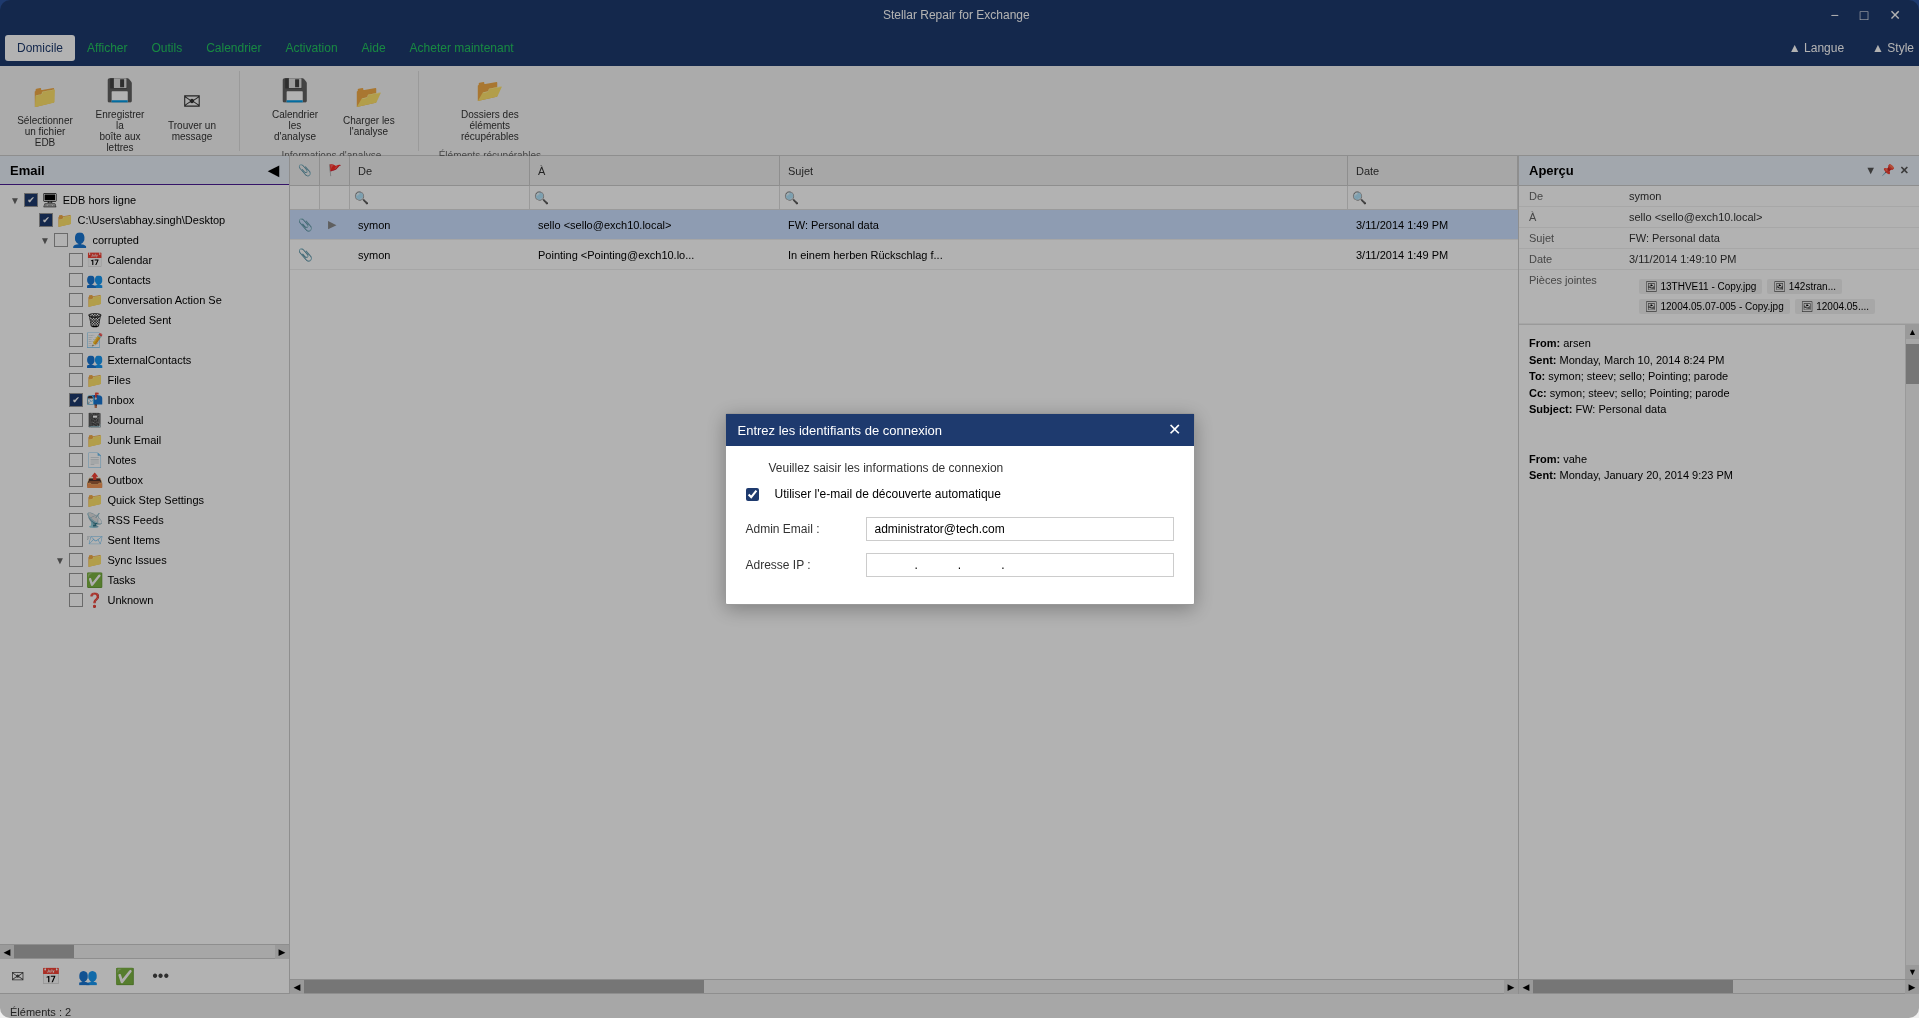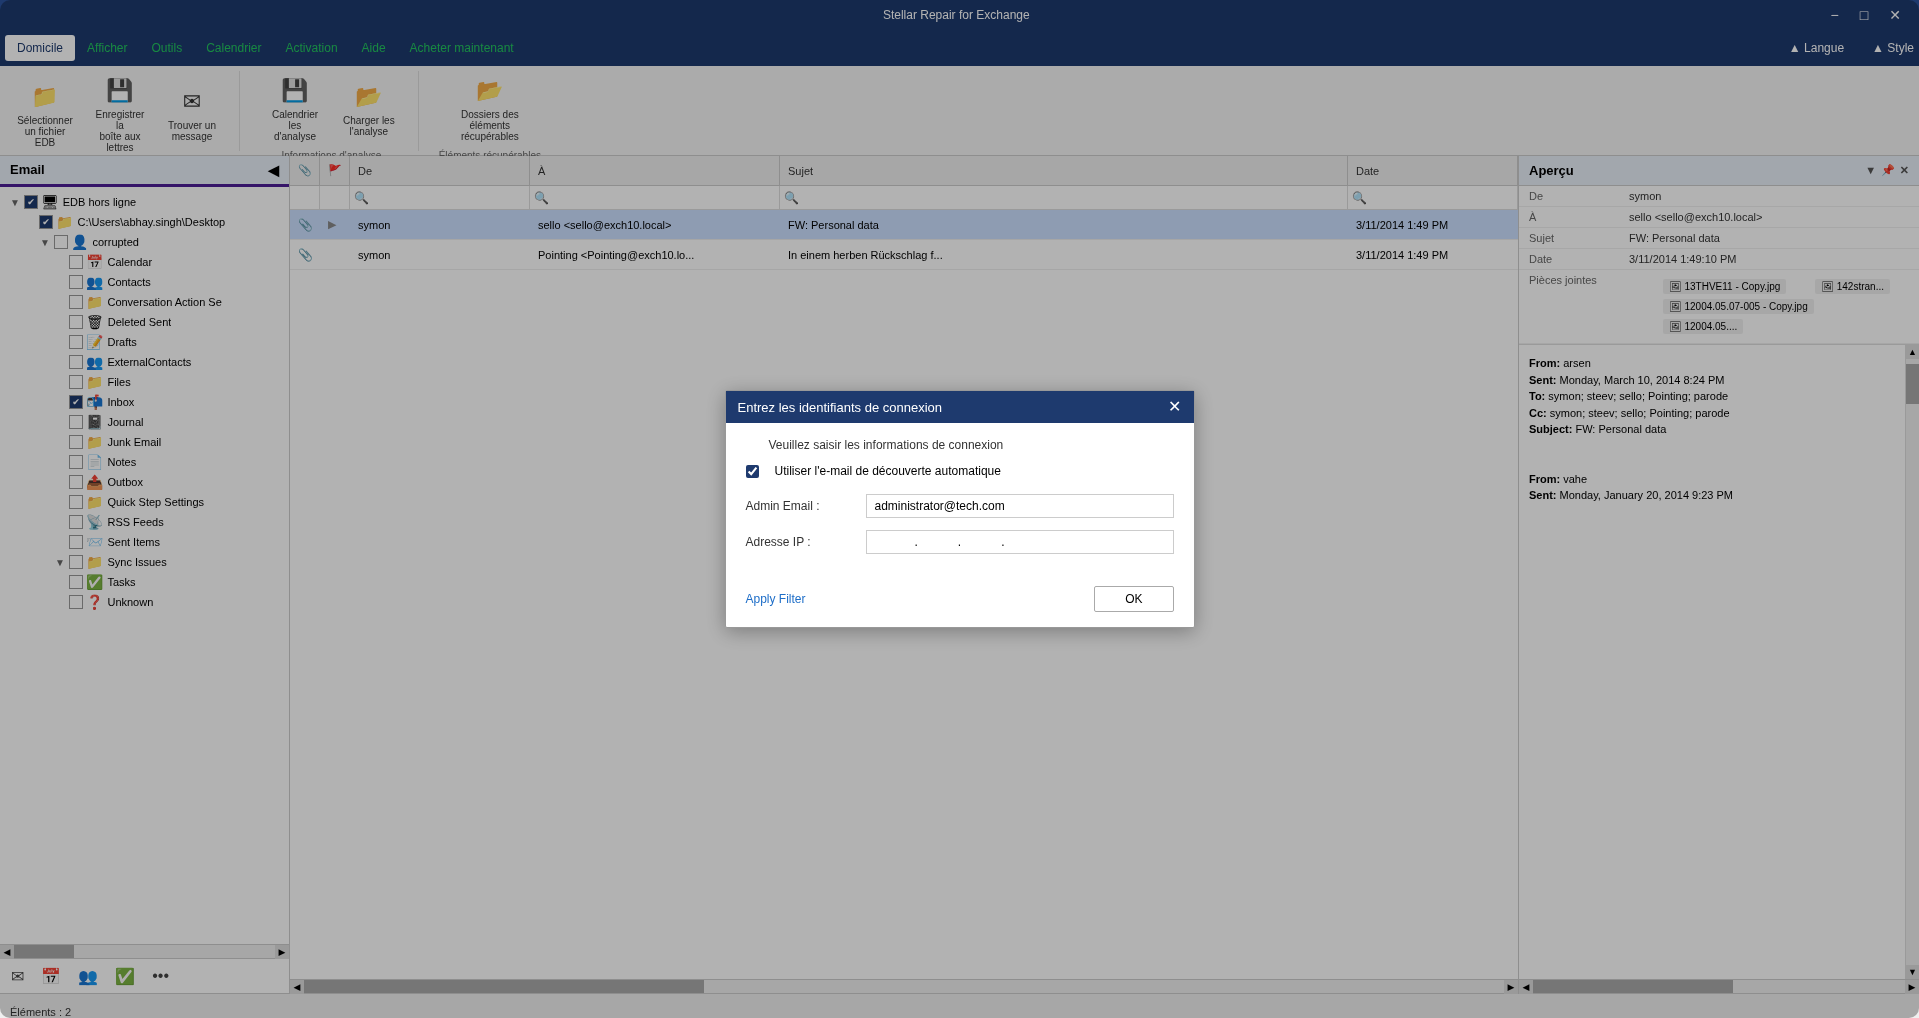--- a/index.html
+++ b/index.html
@@ -93,22 +93,23 @@
       border-right: 1px solid #ccc;
       display: flex;
       flex-direction: column;
       flex-shrink: 0;
     }
     .panel-title {
       background: #e8eff8;
       padding: 6px 10px;
       font-weight: bold;
       font-size: 13px;
-      border-bottom: 3px solid #4c1d95;
-      display: flex;
+      border-bottom: 1px solid #4c1d95;
+      display: flex;
+      align-items: center;
       justify-content: space-between;
     }
     .tree-view { flex: 1; overflow-y: auto; padding: 5px 0; }
     .tree-item {
       display: flex;
       align-items: center;
       padding: 2px 5px;
       cursor: pointer;
       font-size: 12px;
     }
@@ -240,21 +241,20 @@
       font-size: 10px;
     }
     .attachment-item {
       display: flex;
       align-items: center;
       gap: 3px;
       background: #f0f0f0;
       padding: 2px 6px;
       border-radius: 2px;
       font-size: 10px;
-      margin-left: 24px;
     }
     .preview-body {
       flex: 1;
       padding: 10px;
       font-size: 11px;
       overflow-y: auto;
       line-height: 1.5;
     }
 
     
@@ -852,18 +852,14 @@
           <span>.</span>
           <input type="text" style="width: 40px; border: none; outline: none; font-size: 12px; text-align: center;" value="">
           <span>.</span>
           <input type="text" style="width: 40px; border: none; outline: none; font-size: 12px; text-align: center;" value="">
           <span>.</span>
           <input type="text" style="width: 40px; border: none; outline: none; font-size: 12px; text-align: center;" value="">
         </div>
       </div>
     </div>
 
-    <div class="modal-footer">
-      <a class="apply-filter-link">Apply Filter</a>
-      <button class="modal-ok-btn">OK</button>
-    </div>
   </div>
 </div>
 
 </body></html>

